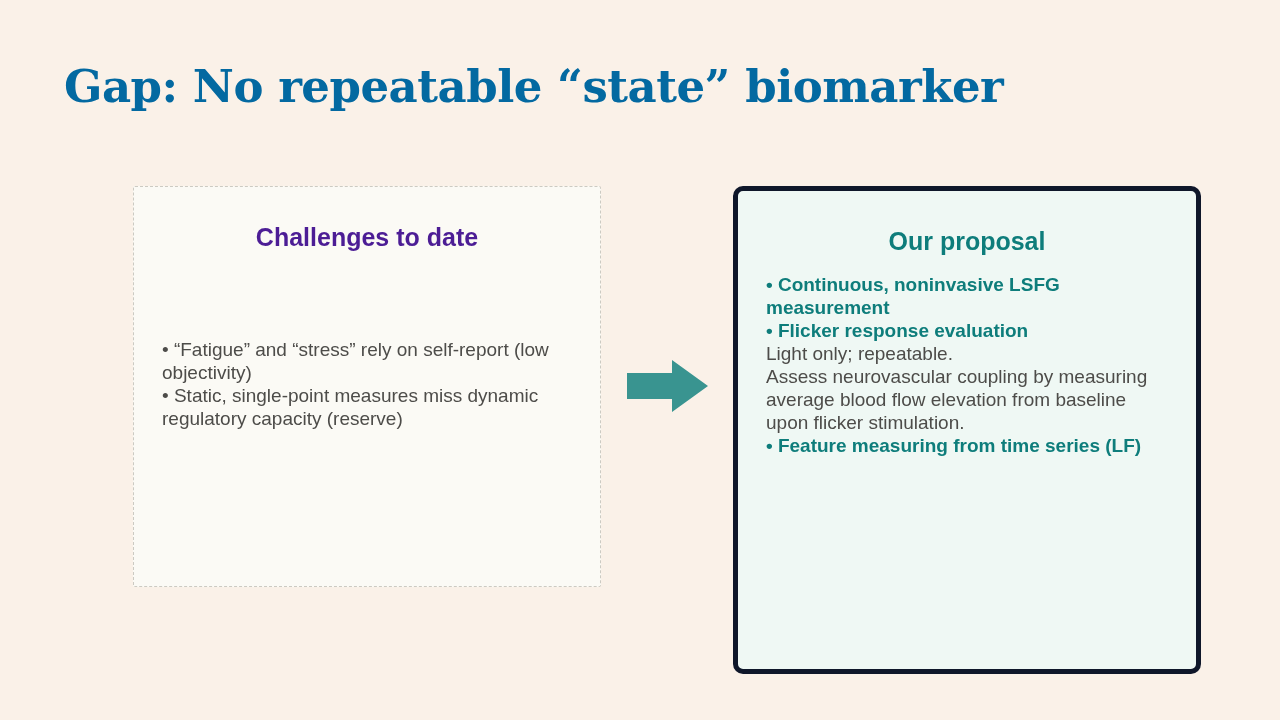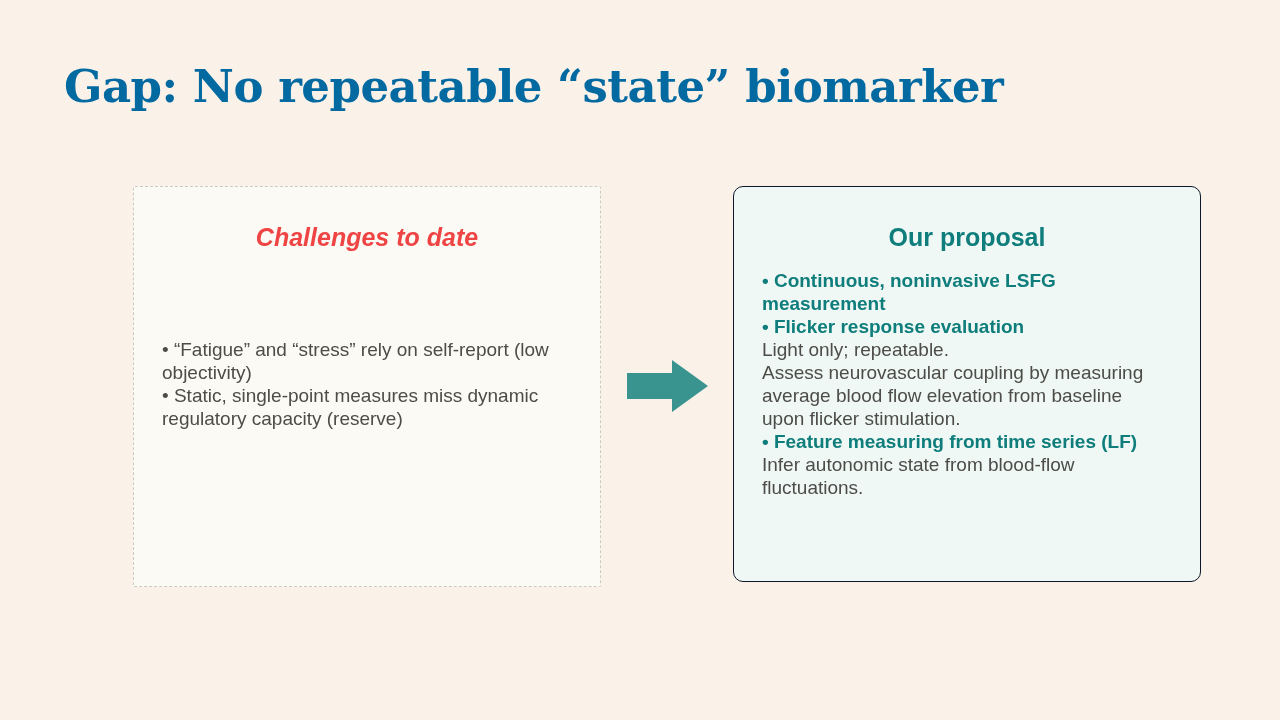--- a/index.html
+++ b/index.html
@@ -34,36 +34,35 @@
   }
   .panel-left {
     left: 133px;
     height: 401px;
     background: #FBFAF5;
     border: 1px dashed #CCCAC2;
     border-radius: 2px;
   }
   .panel-right {
     left: 733px;
-    height: 396px;
+    height: 488px;
     background: #EFF8F4;
-    border: 1px solid #0f172a;
+    border: 5px solid #0f172a;
     border-radius: 10px;
   }
   .panel-heading {
     margin: 0;
     padding-top: 36px;
     text-align: center;
     font-size: 25px;
     font-weight: 700;
     line-height: 28px;
   }
   .panel-left .panel-heading {
-    color: #ef4444;
-    font-style: italic;
+    color: #4c1d95;
   }
   .panel-right .panel-heading {
     color: #0E7D7B;
   }
   .panel-body {
     padding: 0 32px 0 28px;
     font-size: 19px;
     line-height: 23px;
     color: #4D4C49;
   }
@@ -105,17 +104,16 @@
   <div class="block-arrow"></div>
 
   <section class="panel panel-right">
     <h2 class="panel-heading">Our proposal</h2>
     <div class="panel-body">
       <div class="proposal-line emphasis">• Continuous, noninvasive LSFG measurement</div>
       <div class="proposal-line emphasis">• Flicker response evaluation</div>
       <div class="proposal-line normal">Light only; repeatable.</div>
       <div class="proposal-line normal">Assess neurovascular coupling by measuring average blood flow elevation from baseline upon flicker stimulation.</div>
       <div class="proposal-line emphasis">• Feature measuring from time series (LF)</div>
-      <div class="proposal-line normal">Infer autonomic state from blood-flow fluctuations.</div>
     </div>
   </section>
 
 </div>
 
 </body></html>

